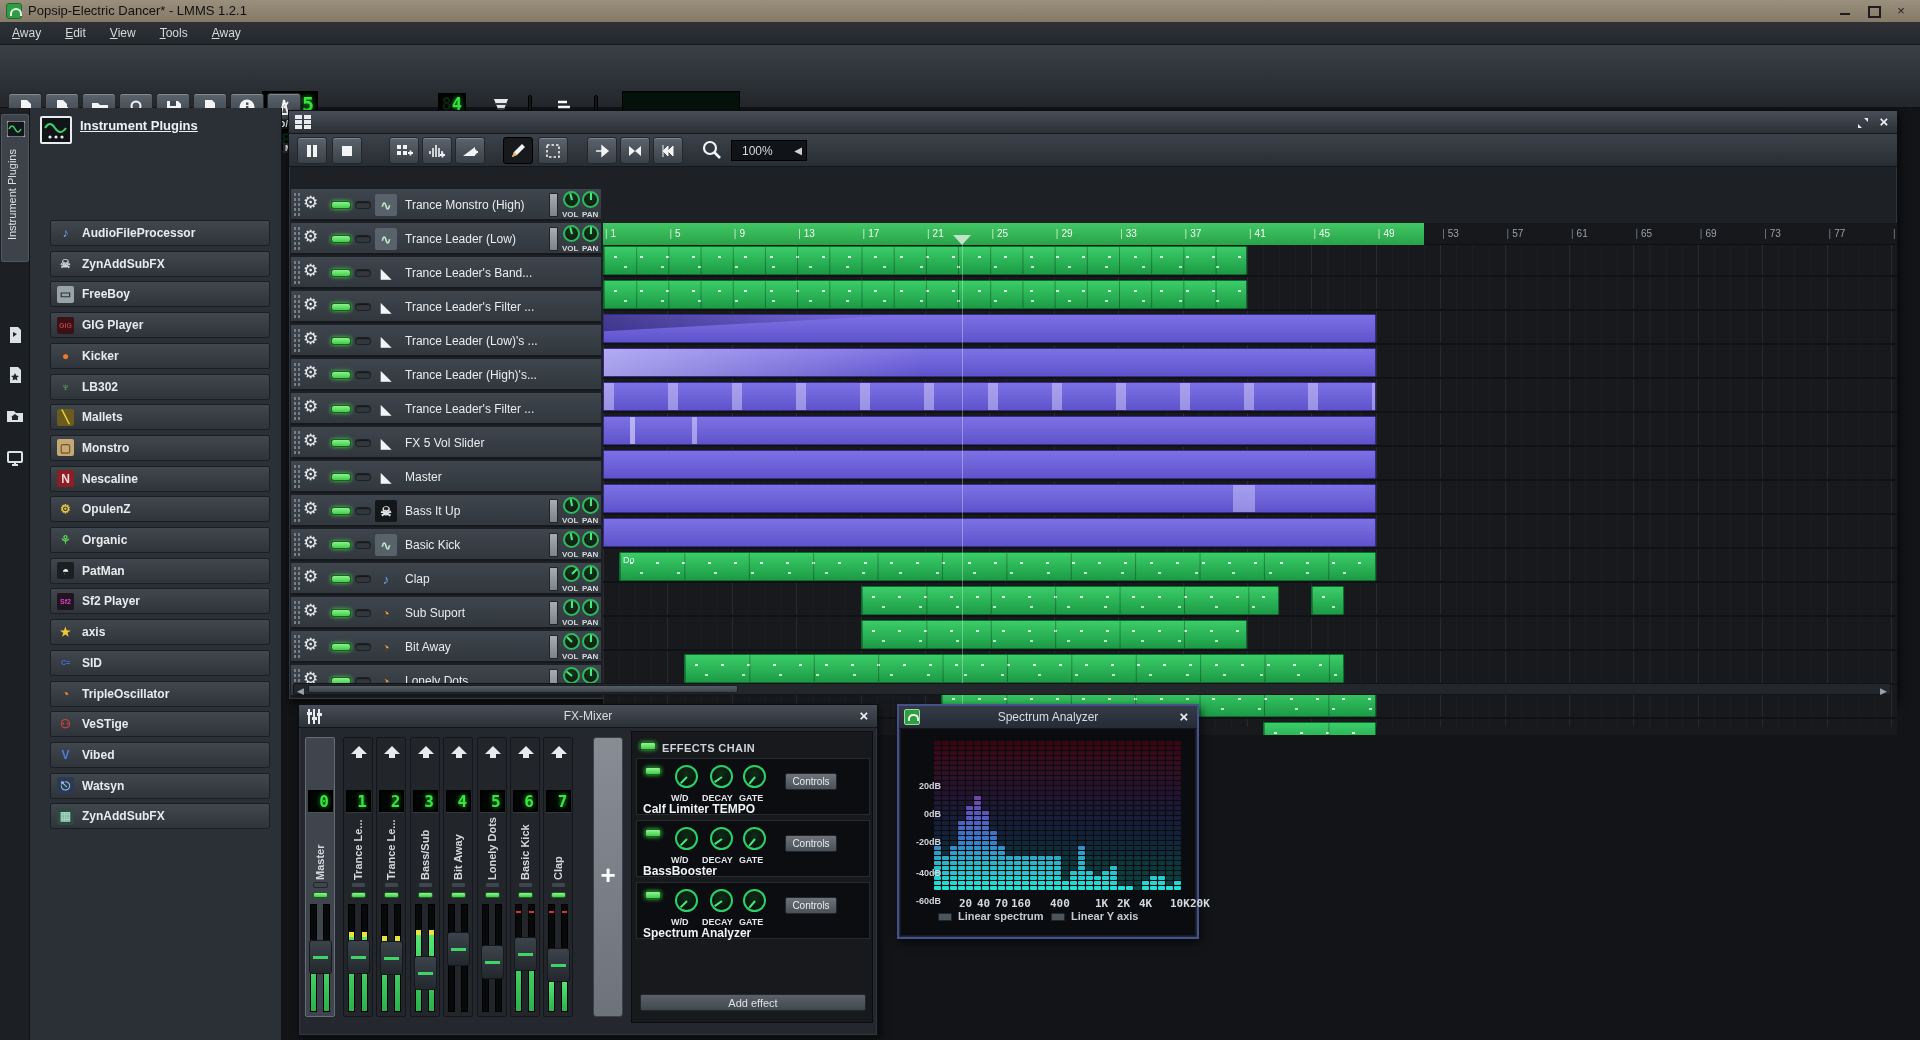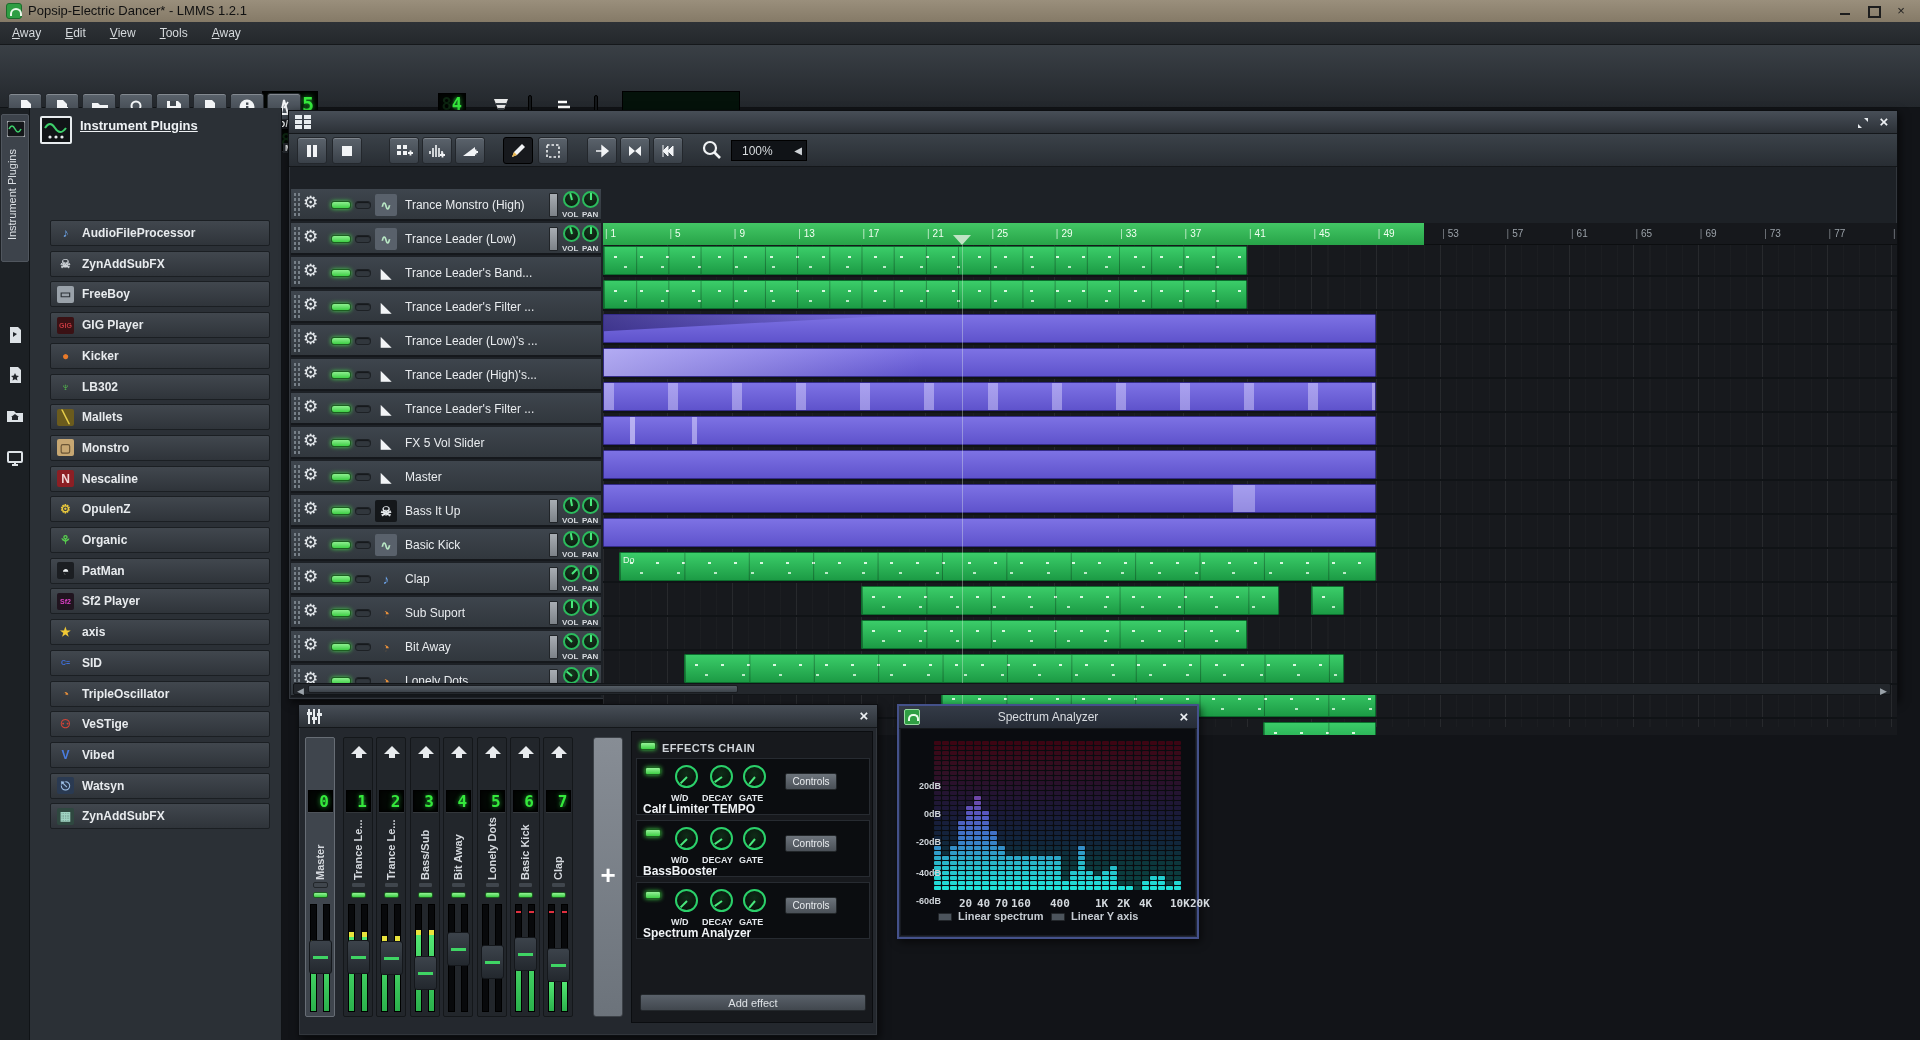--- a/index.html
+++ b/index.html
@@ -874,20 +874,21 @@
     <svg class="abs" style="left:7px;top:4px;" width="16" height="15" viewBox="0 0 16 15">
       <g stroke="#e8ecef" stroke-width="2">
           <path d="M3 0v15M8 0v15M13 0v15"></path>
         </g>
       <g fill="#e8ecef">
           <rect x="1" y="3" width="5" height="3"></rect>
           <rect x="6" y="8" width="5" height="3"></rect>
           <rect x="11" y="4" width="5" height="3"></rect>
         </g>
     </svg>
+    <span class="cap">FX-Mixer</span>
     <span class="wclose" style="right:4px;">×</span>
   </div>
   <div id="fx-channels">
       <div class="chan sel" style="left: 6px;">
         <div class="lcdbox clcd">
           <span class="ghost">8</span>
           <span class="val">0</span>
         </div>
         <div class="cname">Master</div>
         <div class="fled dk" style="top: 144px;"></div>

